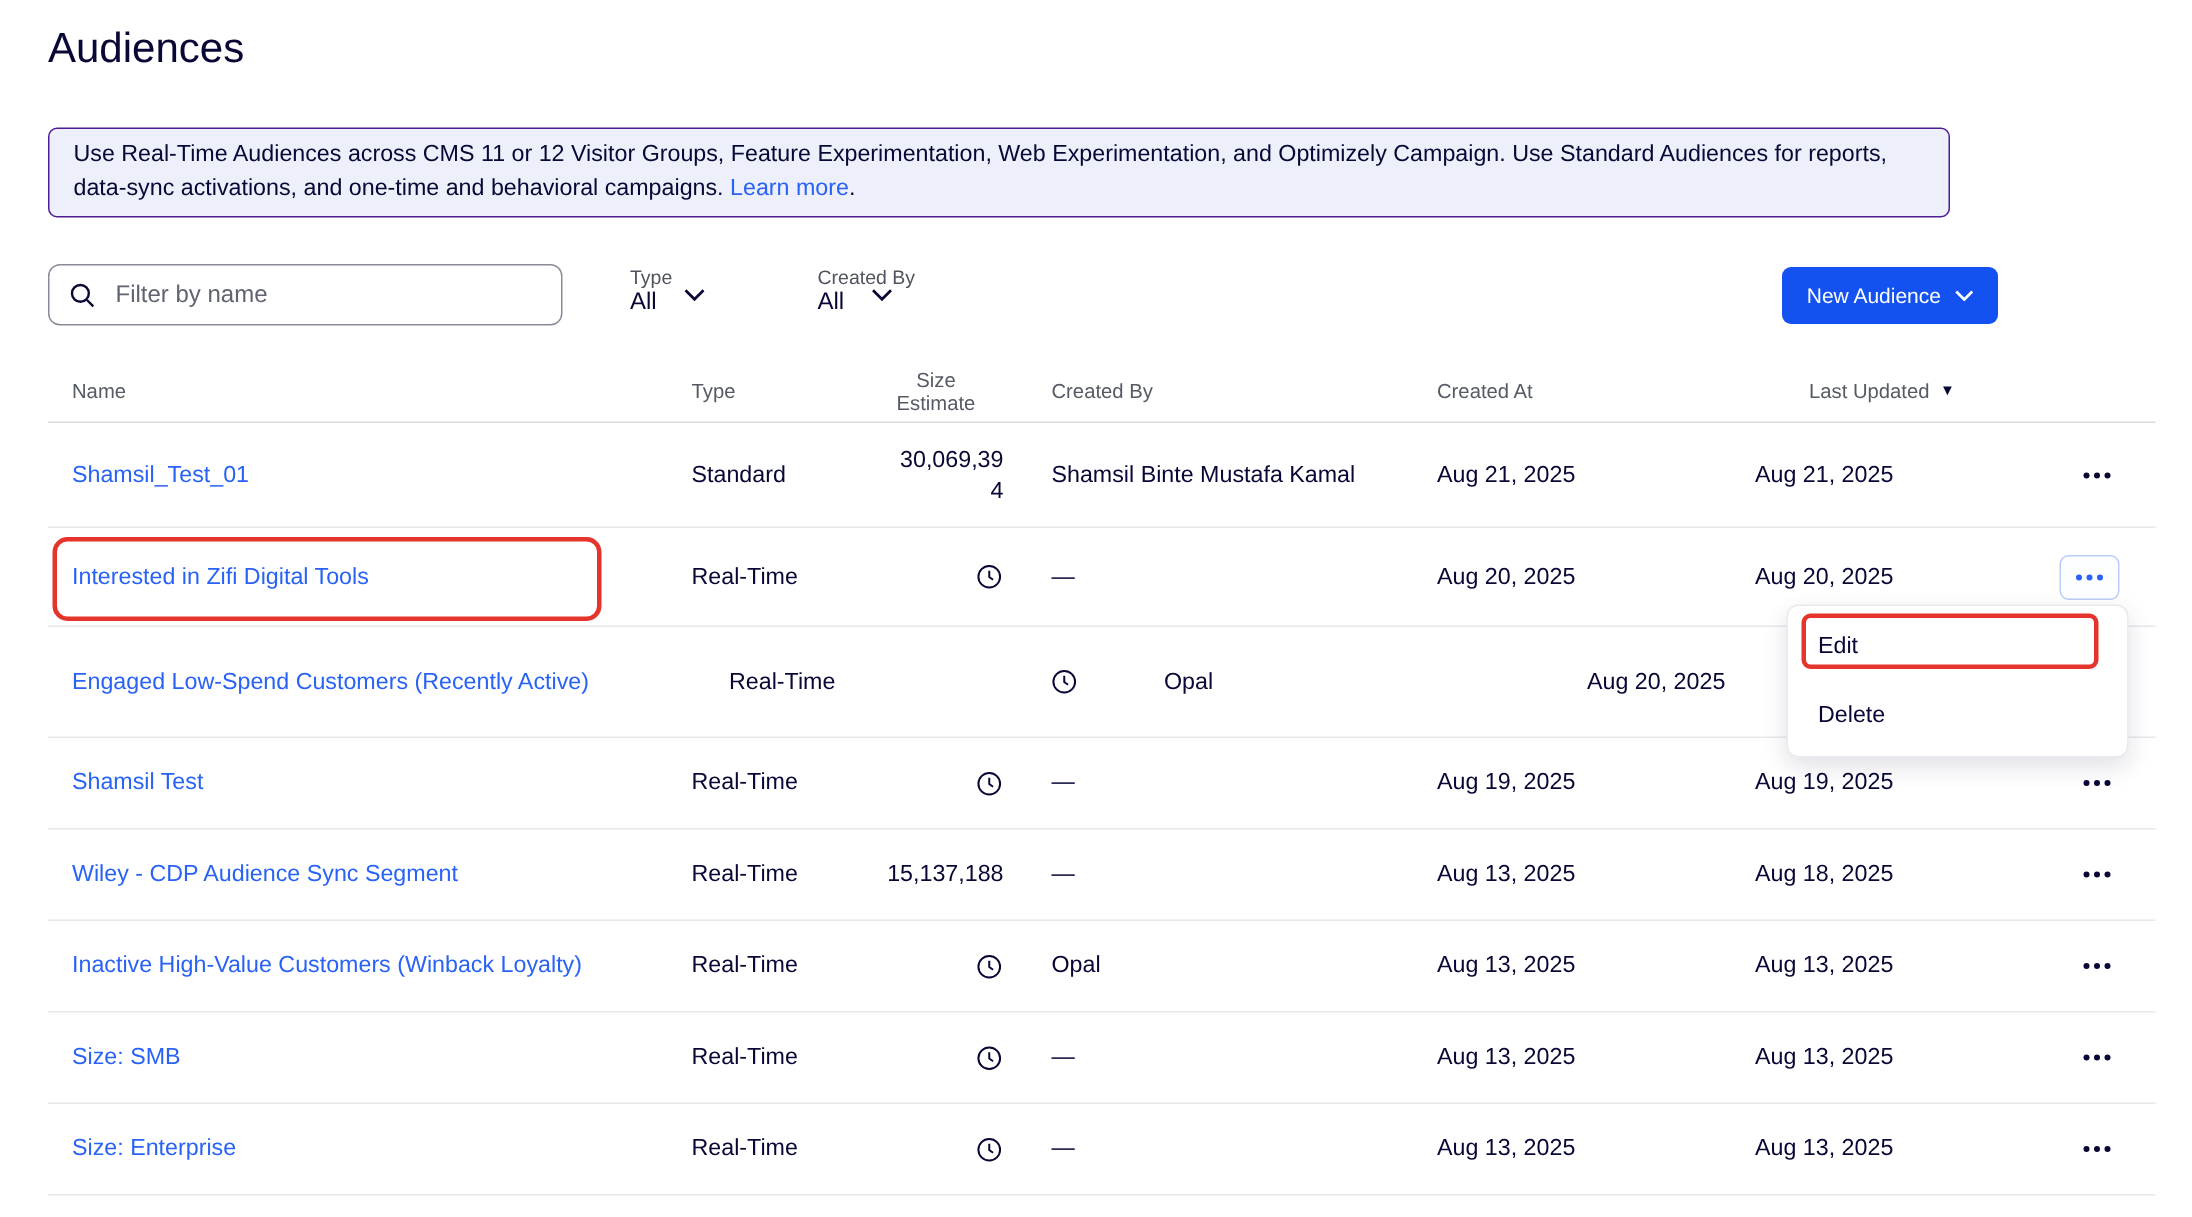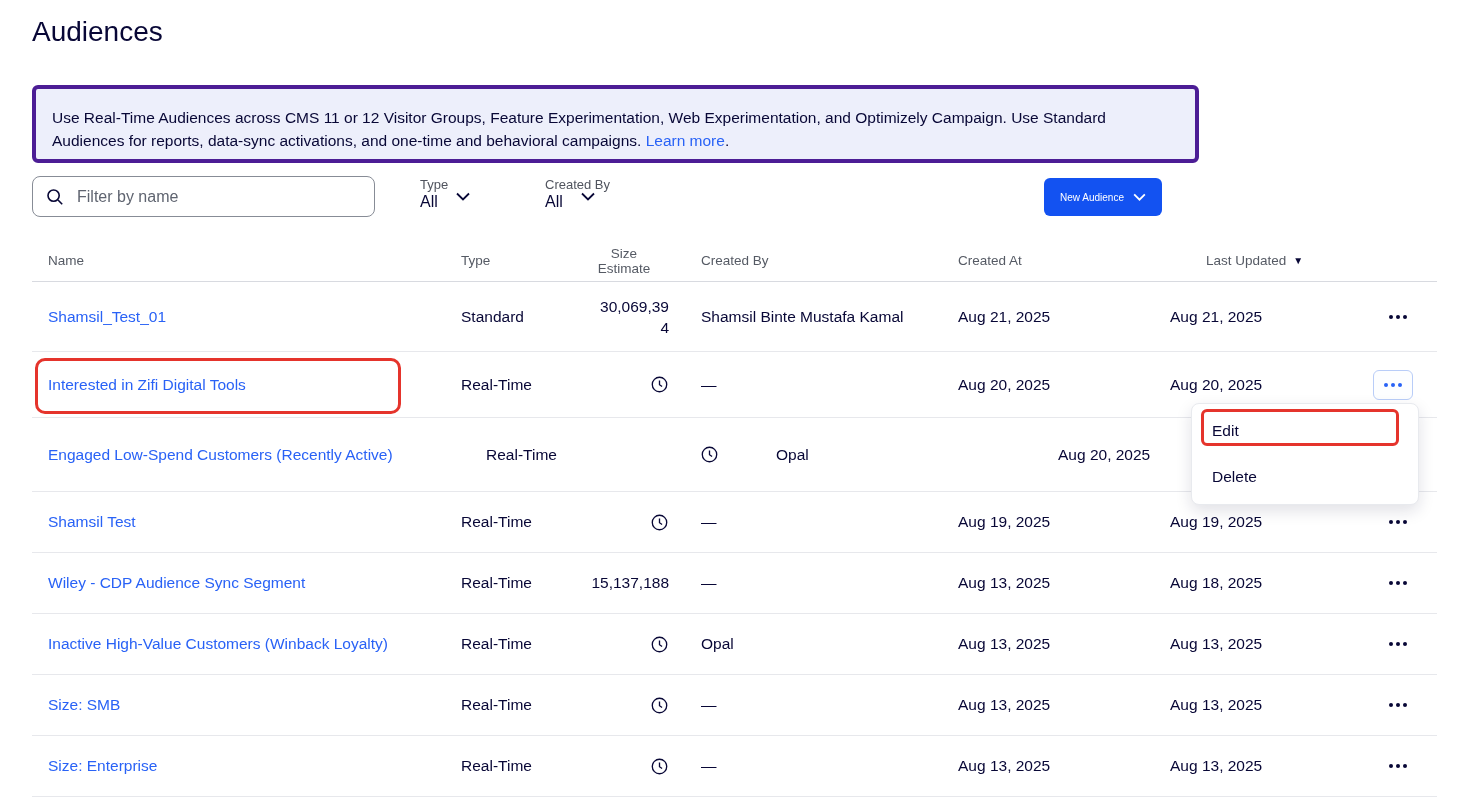--- a/index.html
+++ b/index.html
@@ -8,46 +8,46 @@
     font-family: "Liberation Sans", "DejaVu Sans", sans-serif;
     background:#ffffff; color:#080736; position:relative; overflow:hidden;
   }
   .page { position:relative; width:1461px; height:811px; }
 
   
   .page-title { position:absolute; left:32px; top:16px; font-size:28px; font-weight:500; color:#080736; }
 
   
   .banner {
-    position:absolute; left:32px; top:85px; width:1167px;
-    background:#EDEFFB; border:4px solid #4c1d95; border-radius:6px;
-    padding:17px 16px 7px; font-size:15.5px; line-height:23px; color:#080736;
+    position:absolute; left:32px; top:85px; width:1268px;
+    background:#EDEFFB; border:1px solid #4c1d95; border-radius:6px;
+    padding:5px 16px 7px; font-size:15.5px; line-height:23px; color:#080736;
   }
   .banner a { color:#2962F6; text-decoration:none; cursor:pointer; }
 
   
-  .filter-bar { position:absolute; left:32px; top:176px; width:1130px; height:44px; }
+  .filter-bar { position:absolute; left:32px; top:176px; width:1300px; height:44px; }
   .search-wrap { position:absolute; left:0; top:0; width:343px; height:41px; }
   .search-wrap svg { position:absolute; left:13px; top:11px; }
   .search-input {
     width:343px; height:41px; border:1px solid #878c96; border-radius:8px;
     padding:0 12px 0 44px; font-size:16px; color:#080736; outline:none;
     font-family:"Liberation Sans", sans-serif; background:#fff;
   }
   .search-input::placeholder { color:#5f6470; opacity:1; }
   .dropdown { position:absolute; top:1px; cursor:pointer; }
   .dropdown .dd-label { font-size:13px; color:#50545e; line-height:15px; }
   .dropdown .dd-row { display:flex; align-items:flex-start; gap:18px; }
   .dropdown .dd-value { font-size:16px; font-weight:500; color:#080736; line-height:20px; }
   .dd-type { left:388px; }
   .dd-created-by { left:513px; }
 
   .new-audience-btn {
     position:absolute; right:0; top:2px; height:38px; padding:0 16px;
-    background:#1352F1; color:#fff; font-size:10px; font-weight:500;
+    background:#1352F1; color:#fff; font-size:14px; font-weight:500;
     border:none; border-radius:6px; display:flex; align-items:center; gap:9px; cursor:pointer;
     font-family:"Liberation Sans", sans-serif;
   }
 
   
   .table { position:absolute; left:32px; top:240px; width:1405px; }
   .thead, .trow {
     display:grid;
     grid-template-columns:429px 124px 84px 289px 212px 170px 97px;
     align-items:center;

